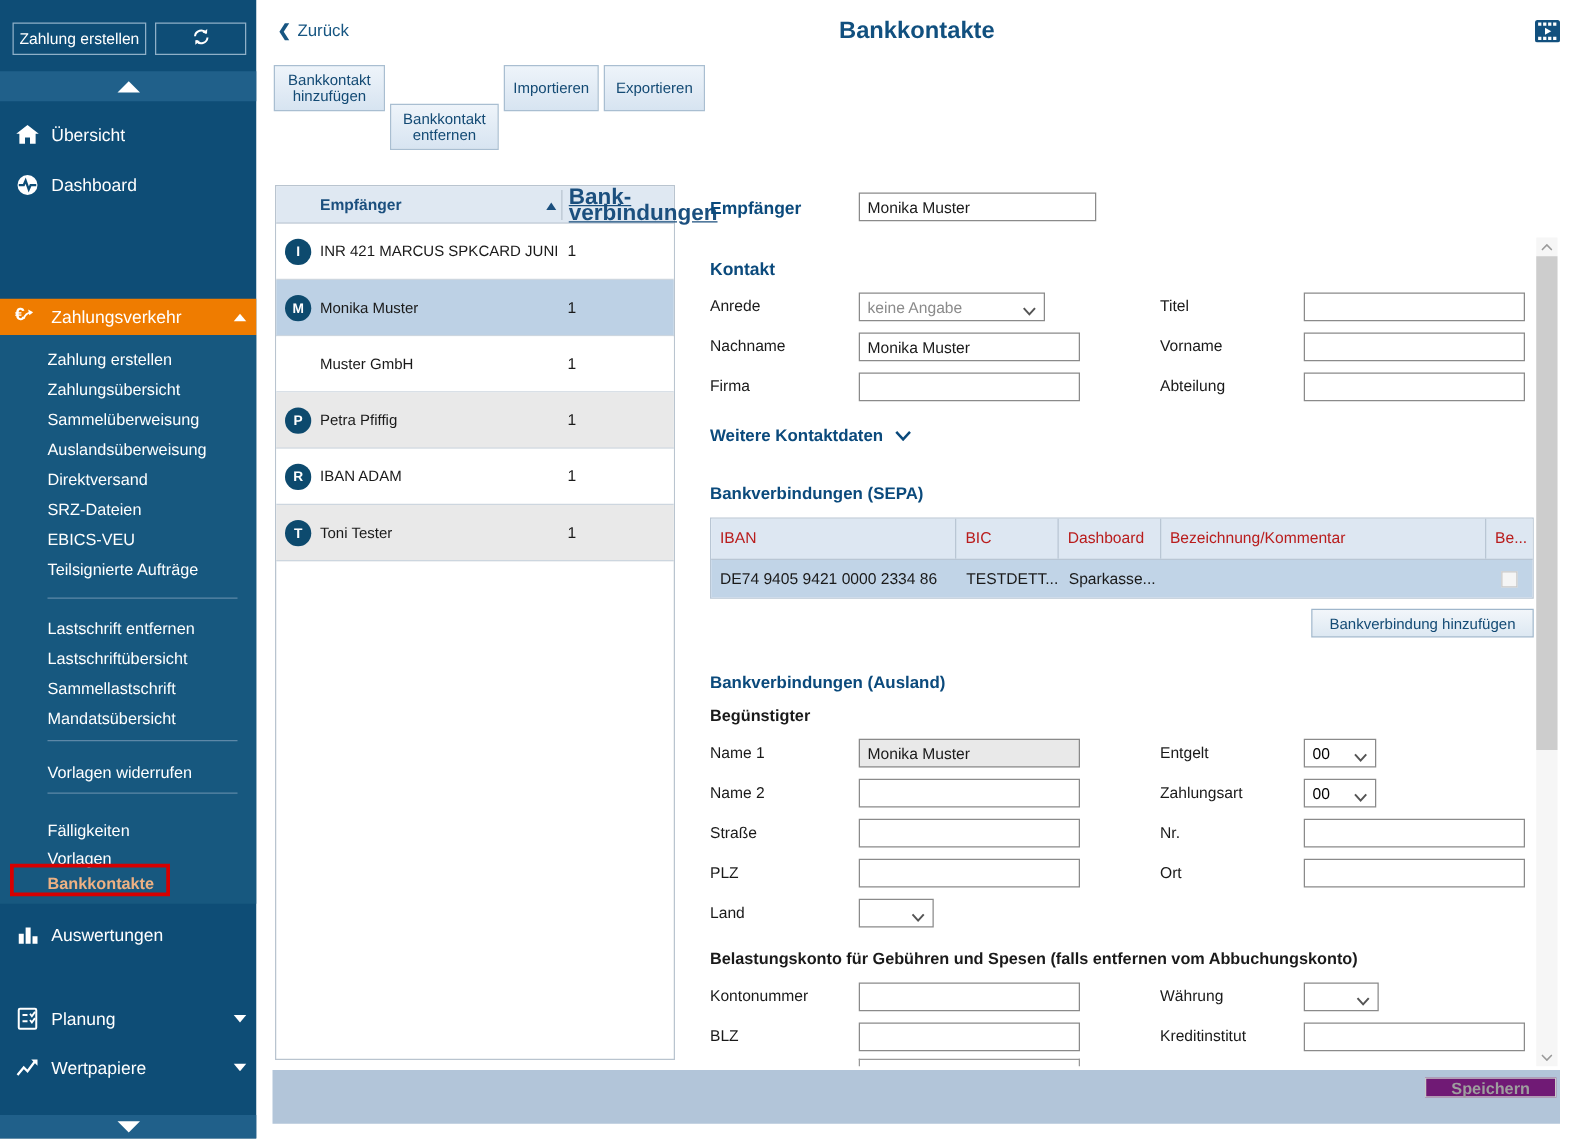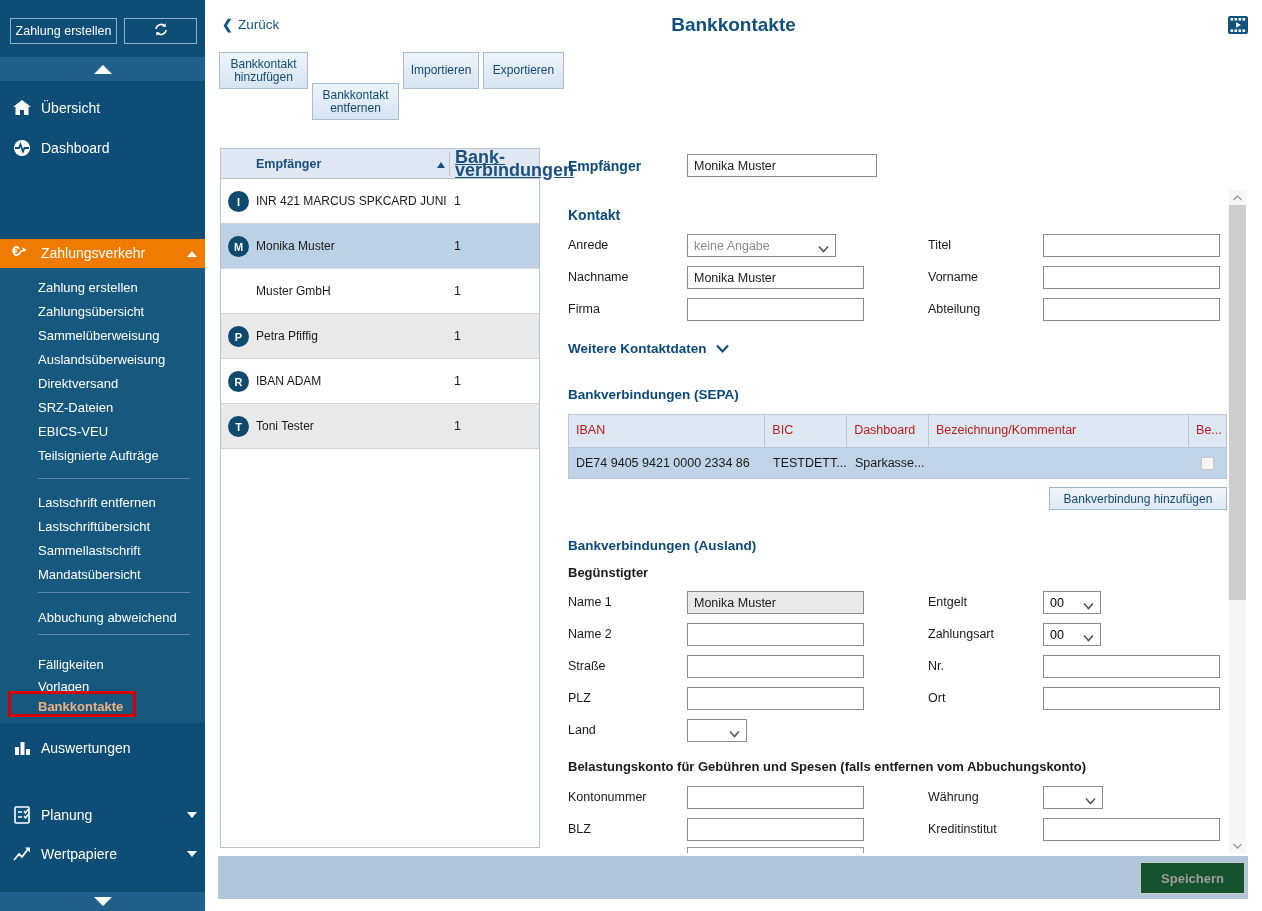--- a/index.html
+++ b/index.html
@@ -95,21 +95,21 @@
   .partial-input { position:absolute; left:687px; top:847px; width:177px; height:6px; border:1px solid #999; border-bottom:none; background:#fff; }
 
   
   .scrollbar { position:absolute; left:1229px; top:190px; width:17px; height:663px; background:#f6f6f6; }
   .sc-arrow { position:absolute; left:0; width:17px; height:15px; display:flex; align-items:center; justify-content:center; cursor:pointer; }
   .sc-up { top:0; } .sc-down { bottom:0; }
   .sc-thumb { position:absolute; left:0; top:15px; width:17px; height:395px; background:#cdcdcd; cursor:pointer; }
 
   
   .bottom-bar { position:absolute; left:218px; top:856px; width:1030px; height:43px; background:#b2c5d9; }
-  .save-btn { position:absolute; left:922px; top:6px; width:105px; height:32px; background:#14532d; border:1px solid #c9c9c9;
+  .save-btn { position:absolute; left:922px; top:6px; width:105px; height:16px; background:#701a75; border:1px solid #c9c9c9;
               color:#9e9e9e; font-size:13px; font-weight:bold; display:flex; align-items:center; justify-content:center; }
 </style>
 </head>
 <body>
 
 <div class="app">
 
   <div class="sidebar">
     <button class="sb-btn sb-btn-create">Zahlung erstellen</button>
     <button class="sb-btn sb-btn-refresh">
@@ -166,21 +166,21 @@
       <div class="sub-item" style="top:108px">Direktversand</div>
       <div class="sub-item" style="top:132px">SRZ-Dateien</div>
       <div class="sub-item" style="top:156px">EBICS-VEU</div>
       <div class="sub-item" style="top:180px">Teilsignierte Aufträge</div>
       <div class="sub-div" style="top:210px"></div>
       <div class="sub-item" style="top:227px">Lastschrift entfernen</div>
       <div class="sub-item" style="top:251px">Lastschriftübersicht</div>
       <div class="sub-item" style="top:275px">Sammellastschrift</div>
       <div class="sub-item" style="top:299px">Mandatsübersicht</div>
       <div class="sub-div" style="top:324px"></div>
-      <div class="sub-item" style="top:342px">Abbuchung abweichend</div>
+      <div class="sub-item" style="top:342px">Vorlagen widerrufen</div>
       <div class="sub-div" style="top:366px"></div>
       <div class="sub-item" style="top:389px">Fälligkeiten</div>
       <div class="sub-item" style="top:411px">Vorlagen</div>
       <div class="red-box"></div>
       <div class="sub-item sub-active" style="top:431px">Bankkontakte</div>
     </div>
 
     <div class="nav-item nav-auswertungen">
       <span class="ico">
         <svg width="20" height="20" viewBox="0 0 20 20">

